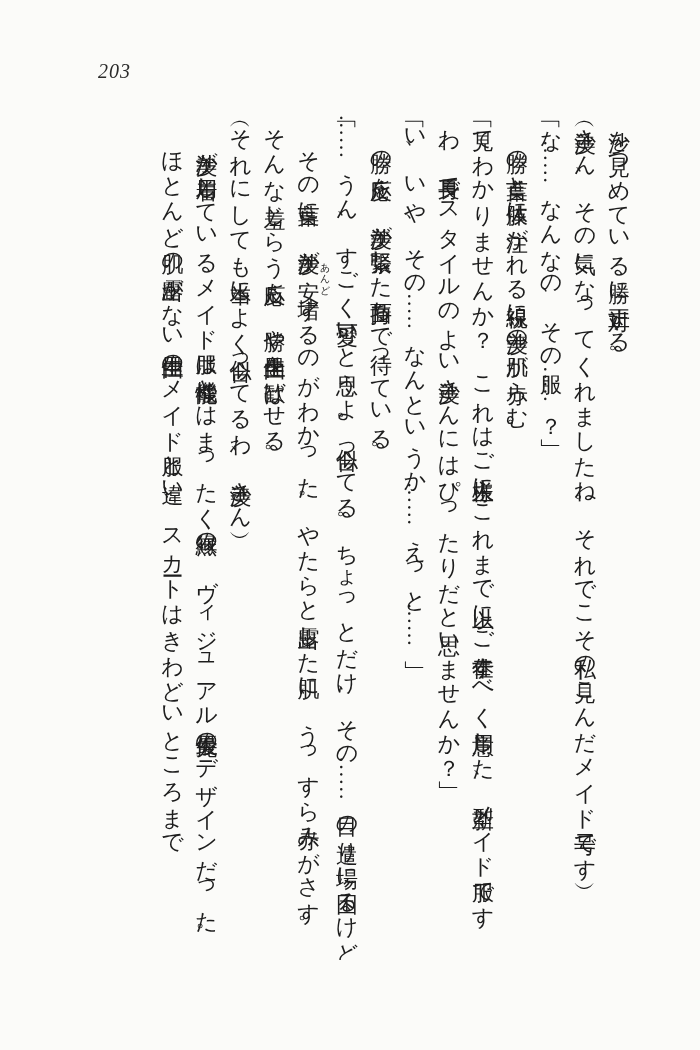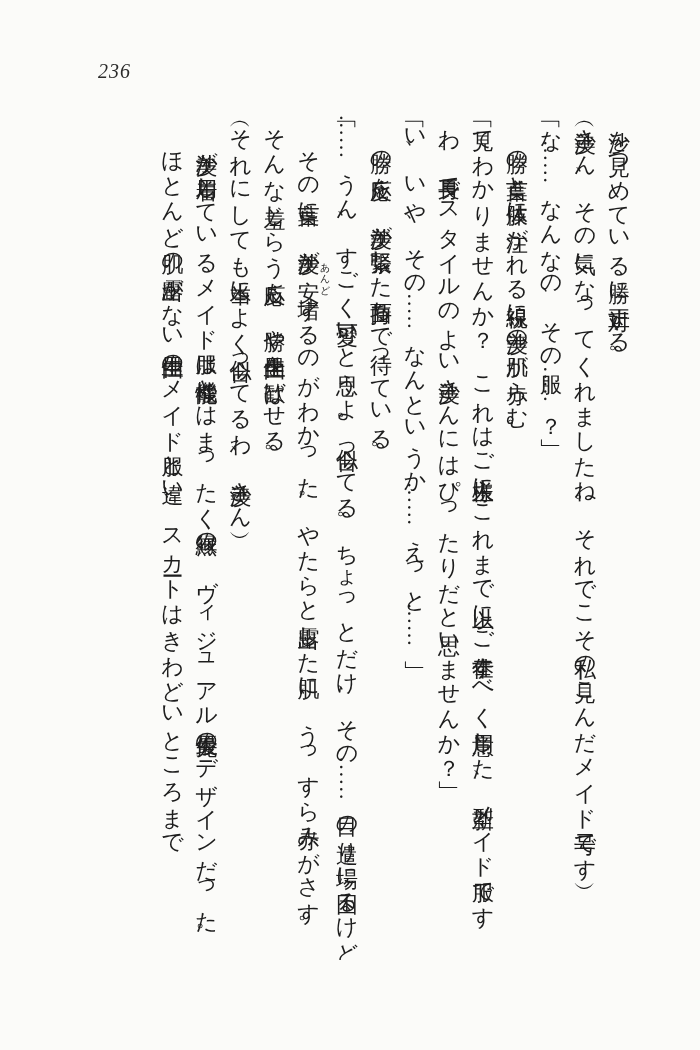--- a/index.html
+++ b/index.html
@@ -54,21 +54,21 @@
   ruby > rt {
     font-size: 10px;
     letter-spacing: 0;
     color: #1d1d1d;
   }
 </style>
 </head>
 <body>
 
 <div class="page">
-  <div class="page-number">236</div>
+  <div class="page-number">203</div>
   <div class="text-block">
       <p>沙を見つめている勝に正対する。</p>
       <p>（美沙さん、その気になってくれましたね。それでこそ私の見こんだメイド二号です）</p>
       <p>「な……なんなの、その服……？」</p>
       <p class="indent">勝の言葉と肢体に注がれる視線に美沙の肌が赤らむ。</p>
       <p>「見てわかりませんか？　これはご主人様にこれまで以上にご奉仕すべく用意した、新型メイド服ですわ。長身でスタイルのよい美沙さんにはぴったりだと思いませんか？」</p>
       <p>「い、いや、その……なんというか……えっと……」</p>
       <p class="indent">勝の反応を、美沙が緊張した面持ちで待っている。</p>
       <p>「……うん、すごく可愛いと思うよ。似合ってる。ちょっとだけ、その……目の遣り場に困るけど」</p>
       <p class="indent">その言葉に、美沙が<ruby>安堵<rt>あんど</rt></ruby>するのがわかった。やたらと露出した肌に、うっすら赤みがさす。そんな羞じらう反応も、勝や由佳里を歓ばせる。</p>

